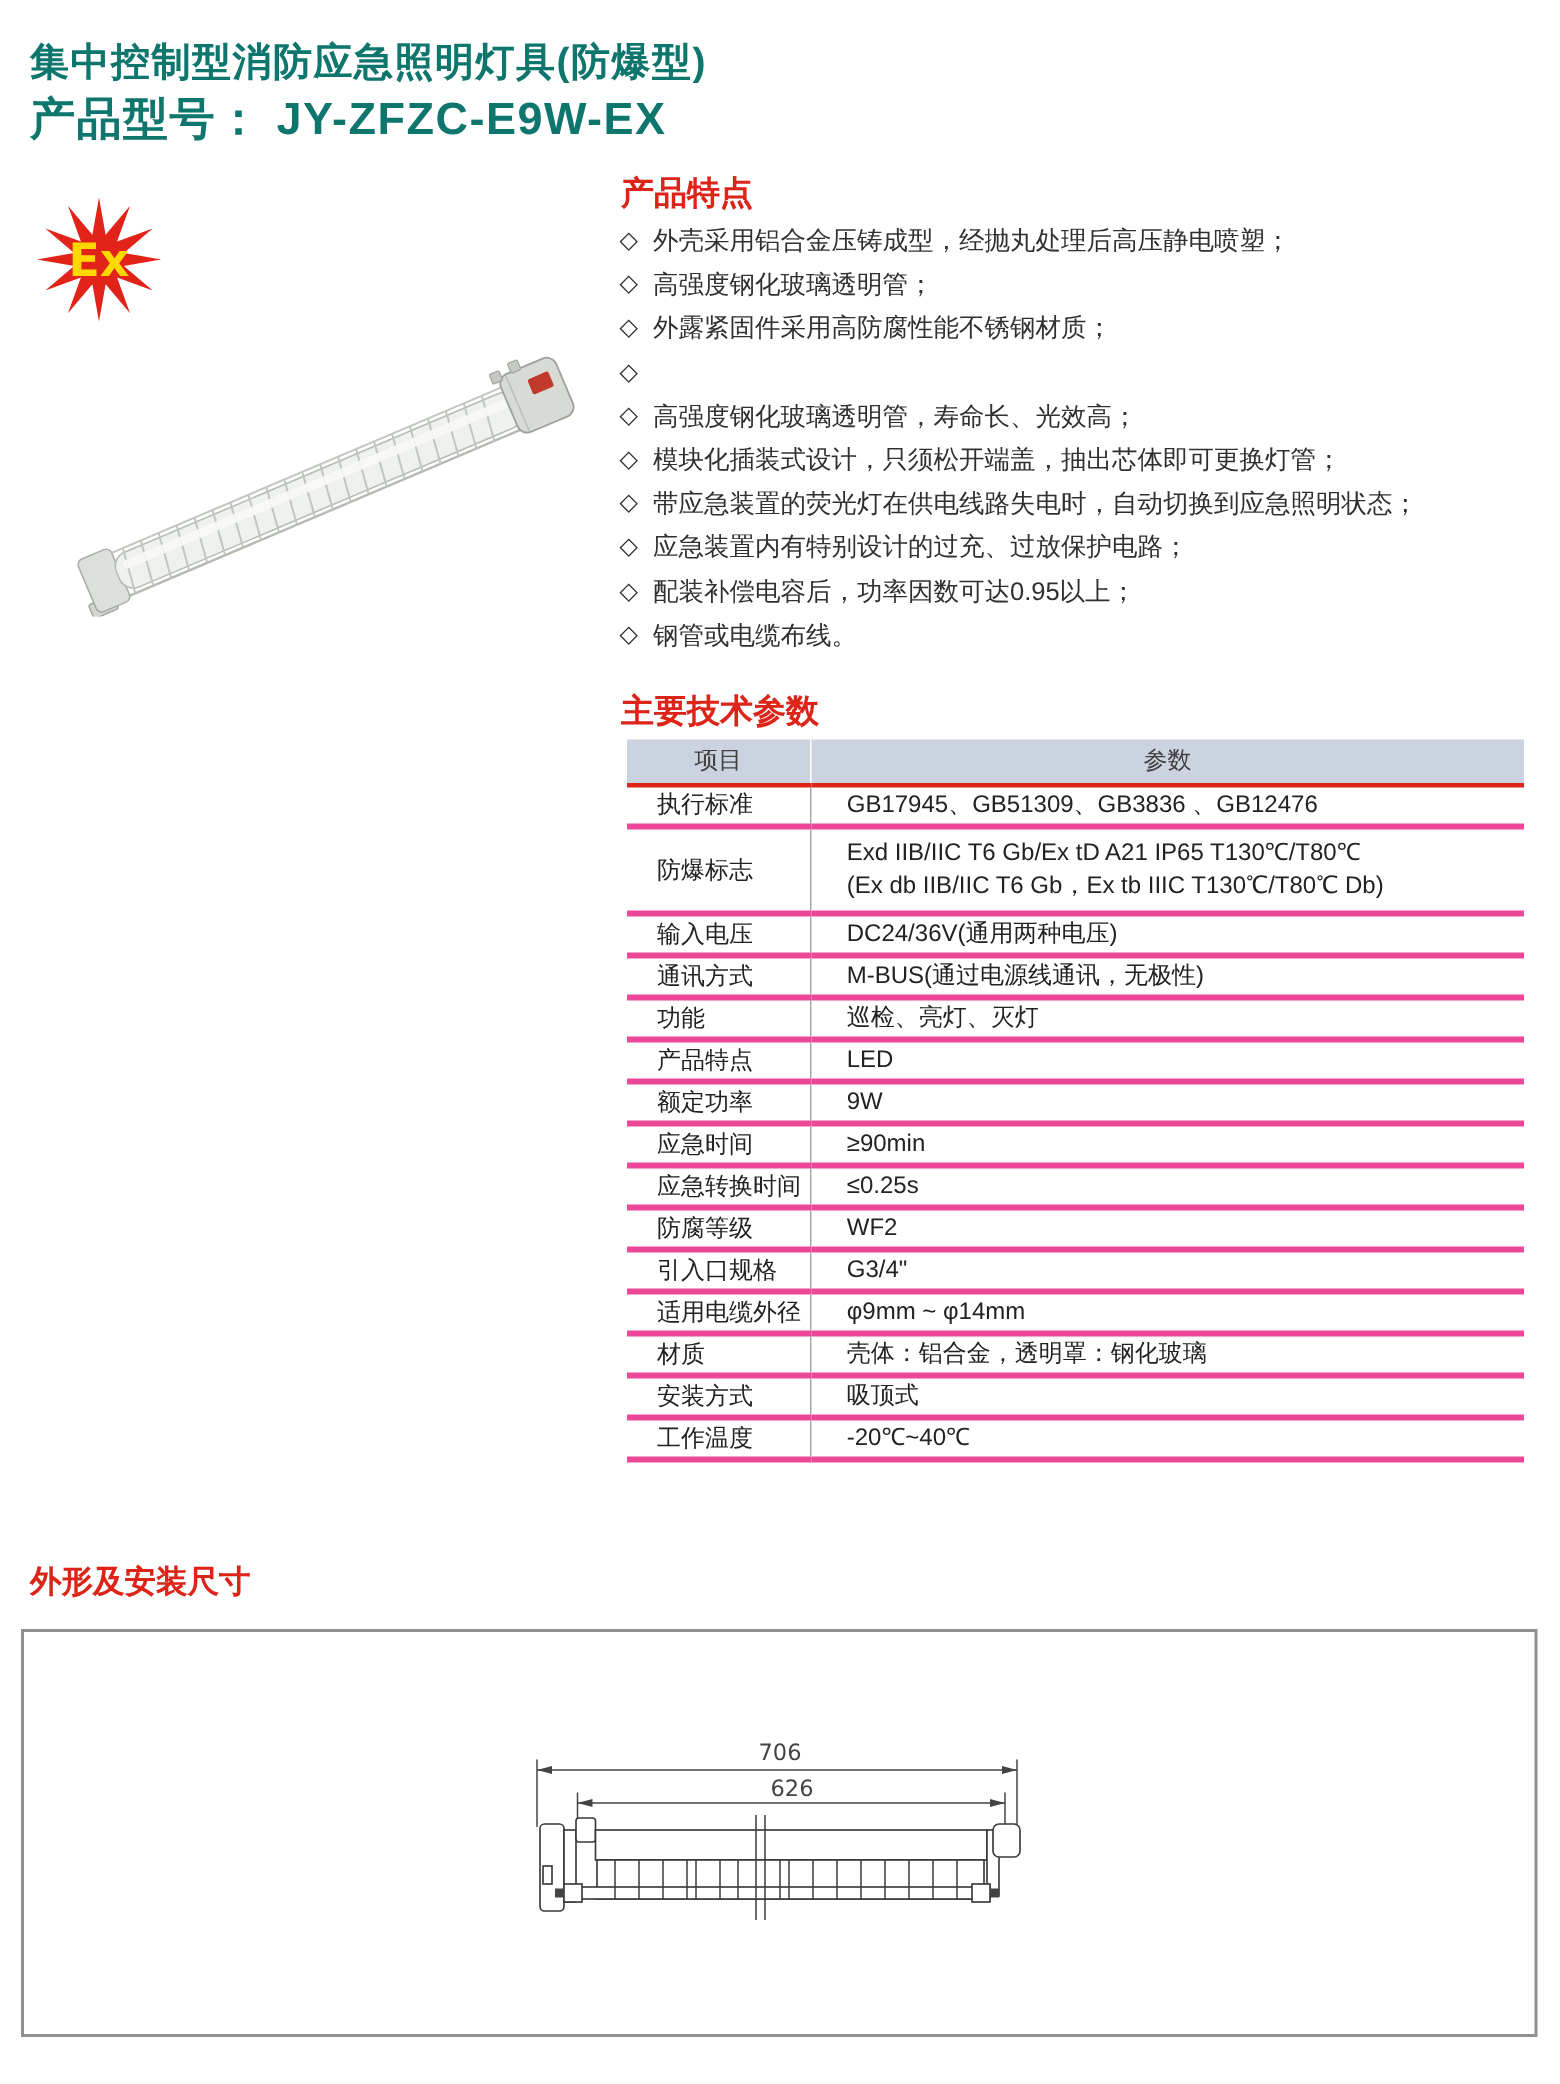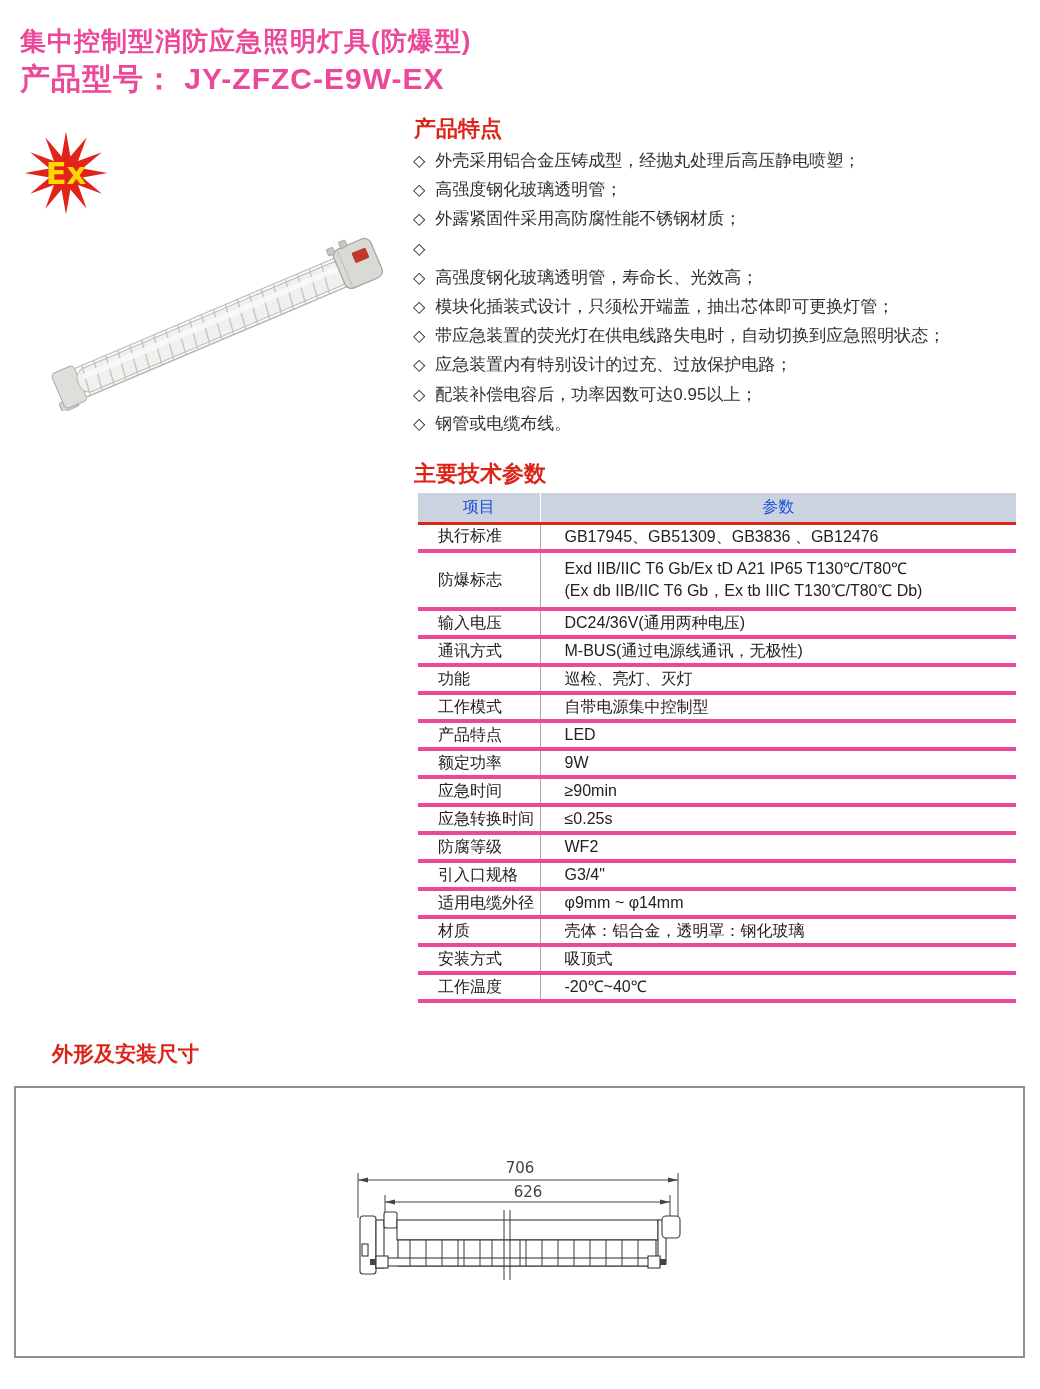--- a/index.html
+++ b/index.html
@@ -2,41 +2,41 @@
 <html><head>
 <meta charset="utf-8">
 <style>
   * { margin:0; padding:0; box-sizing:border-box; }
   html,body { background:#ffffff; }
   .page {
     position:relative; width:1040px; height:1389px; background:#ffffff;
     font-family:"Liberation Sans", sans-serif; color:#303030; overflow:hidden;
   }
   .abs { position:absolute; }
-  .red { color:#ec4899; }
+  .red { color:#0f766e; }
   .title1 { left:20px; top:24px; font-size:26px; font-weight:700; letter-spacing:1px; }
   .title2 { left:20px; top:59px; font-size:30px; font-weight:700; letter-spacing:1px; }
   .sec-heading { font-size:22px; font-weight:700; color:#dd2418; }
   .features-heading { left:414px; top:114px; }
   .features-list { left:413px; top:146px; width:620px; list-style:none; }
   .features-list li { display:flex; align-items:flex-start; line-height:29.2px; font-size:17px; color:#303030; }
   .features-list .diamond { margin-right:10px; font-size:16px; color:#2b2b2b; }
   .specs-heading { left:414px; top:459px;font-family:Liberation Mono, monospace; }
   .specs-table { left:418px; top:493px; width:598px; border-collapse:collapse; table-layout:fixed; font-size:16px; }
   .specs-table th {
-    height:30px; background:#ccd3e0; font-weight:400; color:#1d4ed8;
+    height:30px; background:#ccd3e0; font-weight:400; color:#404040;
     border-bottom:3px solid #dd2418; text-align:center;
   }
   .specs-table th.c1 { width:122px; border-right:1px solid #ffffff; }
   .specs-table td { border-bottom:4px solid #ec4899; vertical-align:middle; color:#222; }
   .specs-table tr.r { height:28px; }
   .specs-table tr.tall { height:58px; }
   .specs-table td.lbl { padding-left:20px; border-right:1px solid #a8a8a8; }
   .specs-table td.val { padding-left:24px; white-space:pre-line; line-height:1.35;margin-top:12px; }
-  .dims-heading { left:20px; top:1040px; font-size:21px;margin-left:32px; }
+  .dims-heading { left:20px; top:1040px; font-size:21px; }
   .dim-box { left:14px; top:1086px; width:1011px; height:272px; border:2px solid #8f8f8f; background:#fff; }
   .photo-svg { left:25px; top:216px; }
   .ex-svg { left:16px; top:128px; }
   .draw-svg { left:340px; top:1156px; }
   svg text { font-family:"DejaVu Sans", sans-serif; }
 </style>
 </head>
 <body>
 
 <div class="page">
@@ -160,24 +160,20 @@
         </tr>
     <tr class="r">
           <td class="lbl">通讯方式</td>
           <td class="val">M-BUS(通过电源线通讯，无极性)</td>
         </tr>
     <tr class="r">
           <td class="lbl">功能</td>
           <td class="val">巡检、亮灯、灭灯</td>
         </tr>
     <tr class="r">
-          <td class="lbl">工作模式</td>
-          <td class="val">自带电源集中控制型</td>
-        </tr>
-    <tr class="r">
           <td class="lbl">产品特点</td>
           <td class="val">LED</td>
         </tr>
     <tr class="r">
           <td class="lbl">额定功率</td>
           <td class="val">9W</td>
         </tr>
     <tr class="r">
           <td class="lbl">应急时间</td>
           <td class="val">≥90min</td>

